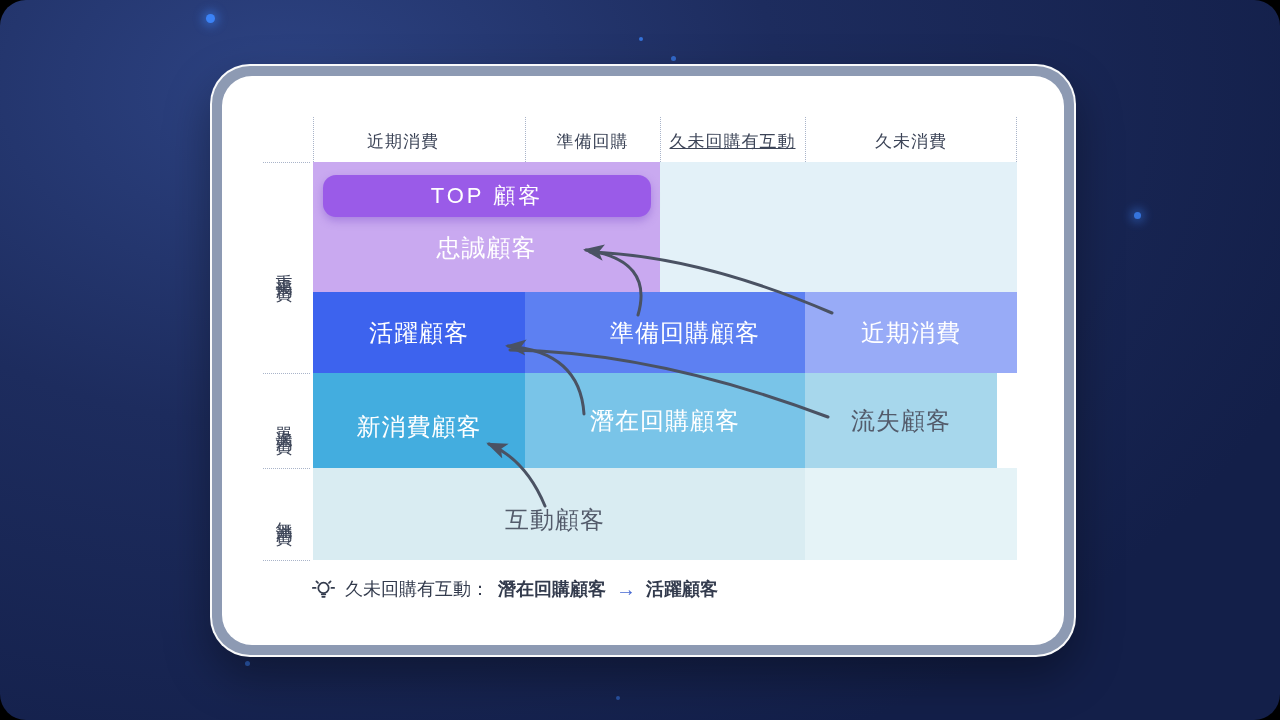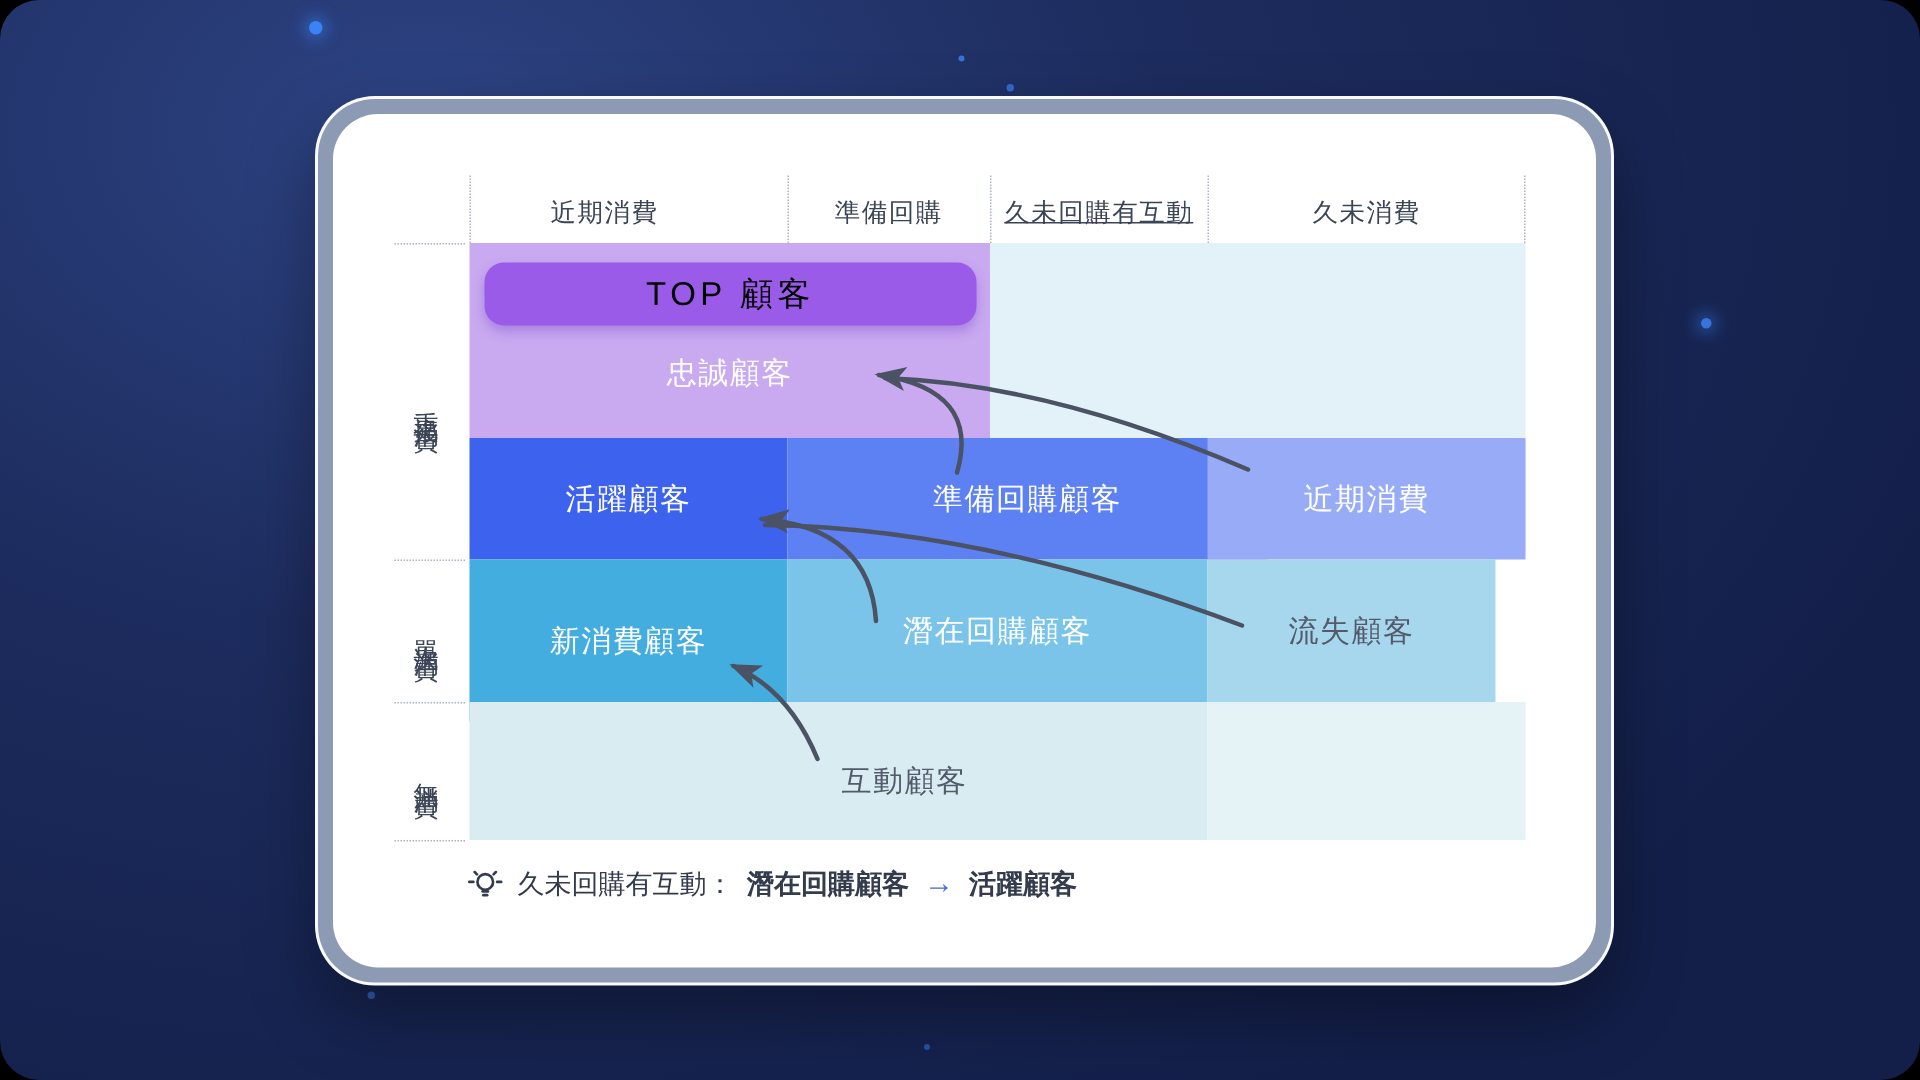--- a/index.html
+++ b/index.html
@@ -14,39 +14,39 @@
 
   .colhead{position:absolute;top:124px;height:34px;display:flex;align-items:center;justify-content:center;
     font-size:17px;color:var(--text_dark);letter-spacing:1px;}
   .vdot{position:absolute;top:117px;height:45px;width:0;border-left:1px dotted var(--dotted);}
   .hdot{position:absolute;left:263px;width:47px;height:0;border-top:1px dotted var(--dotted);}
 
   .vlabel{position:absolute;left:264px;width:40px;display:flex;align-items:center;justify-content:center;
     writing-mode:vertical-rl;text-orientation:upright;font-size:17px;letter-spacing:4px;color:var(--text_dark);}
 
   .cell{position:absolute;display:flex;align-items:center;justify-content:center;}
-  .cell-label{font-size:20px;font-weight:500;color:var(--cell_text_light);letter-spacing:1px;}
+  .cell-label{font-size:24px;font-weight:500;color:var(--cell_text_light);letter-spacing:1px;}
   .cell-label.dark{color:var(--cell_text_dark);}
   .c-loyal{background:var(--cell_loyal);}
   .c-pale-top{background:var(--cell_pale_top);}
   .c-active{background:var(--cell_active);}
   .c-ready{background:var(--cell_ready);}
   .c-dormant{background:var(--cell_dormant);}
   .c-new{background:var(--cell_new);}
   .c-potential{background:var(--cell_potential);}
   .c-churn{background:var(--cell_churn);}
   .c-none-left{background:var(--cell_none_left);}
   .c-none-right{background:var(--cell_none_right);}
 
   .pill{position:absolute;left:323px;top:175px;width:328px;height:42px;border-radius:13px;
     background:var(--pill);display:flex;align-items:center;justify-content:center;
-    color:#000000;font-size:22px;font-weight:500;letter-spacing:3px;
+    color:#ffffff;font-size:22px;font-weight:500;letter-spacing:3px;
     box-shadow:0 4px 8px rgba(109,61,196,.35);}
   .loyal-label{position:absolute;left:313px;top:232px;width:347px;height:32px;display:flex;align-items:center;justify-content:center;}
-  .engaged-label{position:absolute;left:505px;top:504px;width:140px;height:32px;display:flex;align-items:center;justify-content:flex-end;}
+  .engaged-label{position:absolute;left:505px;top:504px;width:140px;height:32px;display:flex;align-items:center;justify-content:flex-start;}
 
   .arrows{position:absolute;inset:0;pointer-events:none;}
   .arrows path.flow{fill:none;stroke:var(--arrow);stroke-width:3;stroke-linecap:round;}
 
   .legend{position:absolute;left:311px;top:574px;height:30px;display:flex;align-items:center;gap:9px;
     font-size:18px;color:var(--legend_text);}
   .legend .bold{font-weight:700;color:var(--legend_text);}
   .legend .flow-glyph{color:var(--legend_arrow);font-weight:700;font-size:20px;padding:0 1px;}
   .legend svg{color:var(--legend_text);}
 </style>

